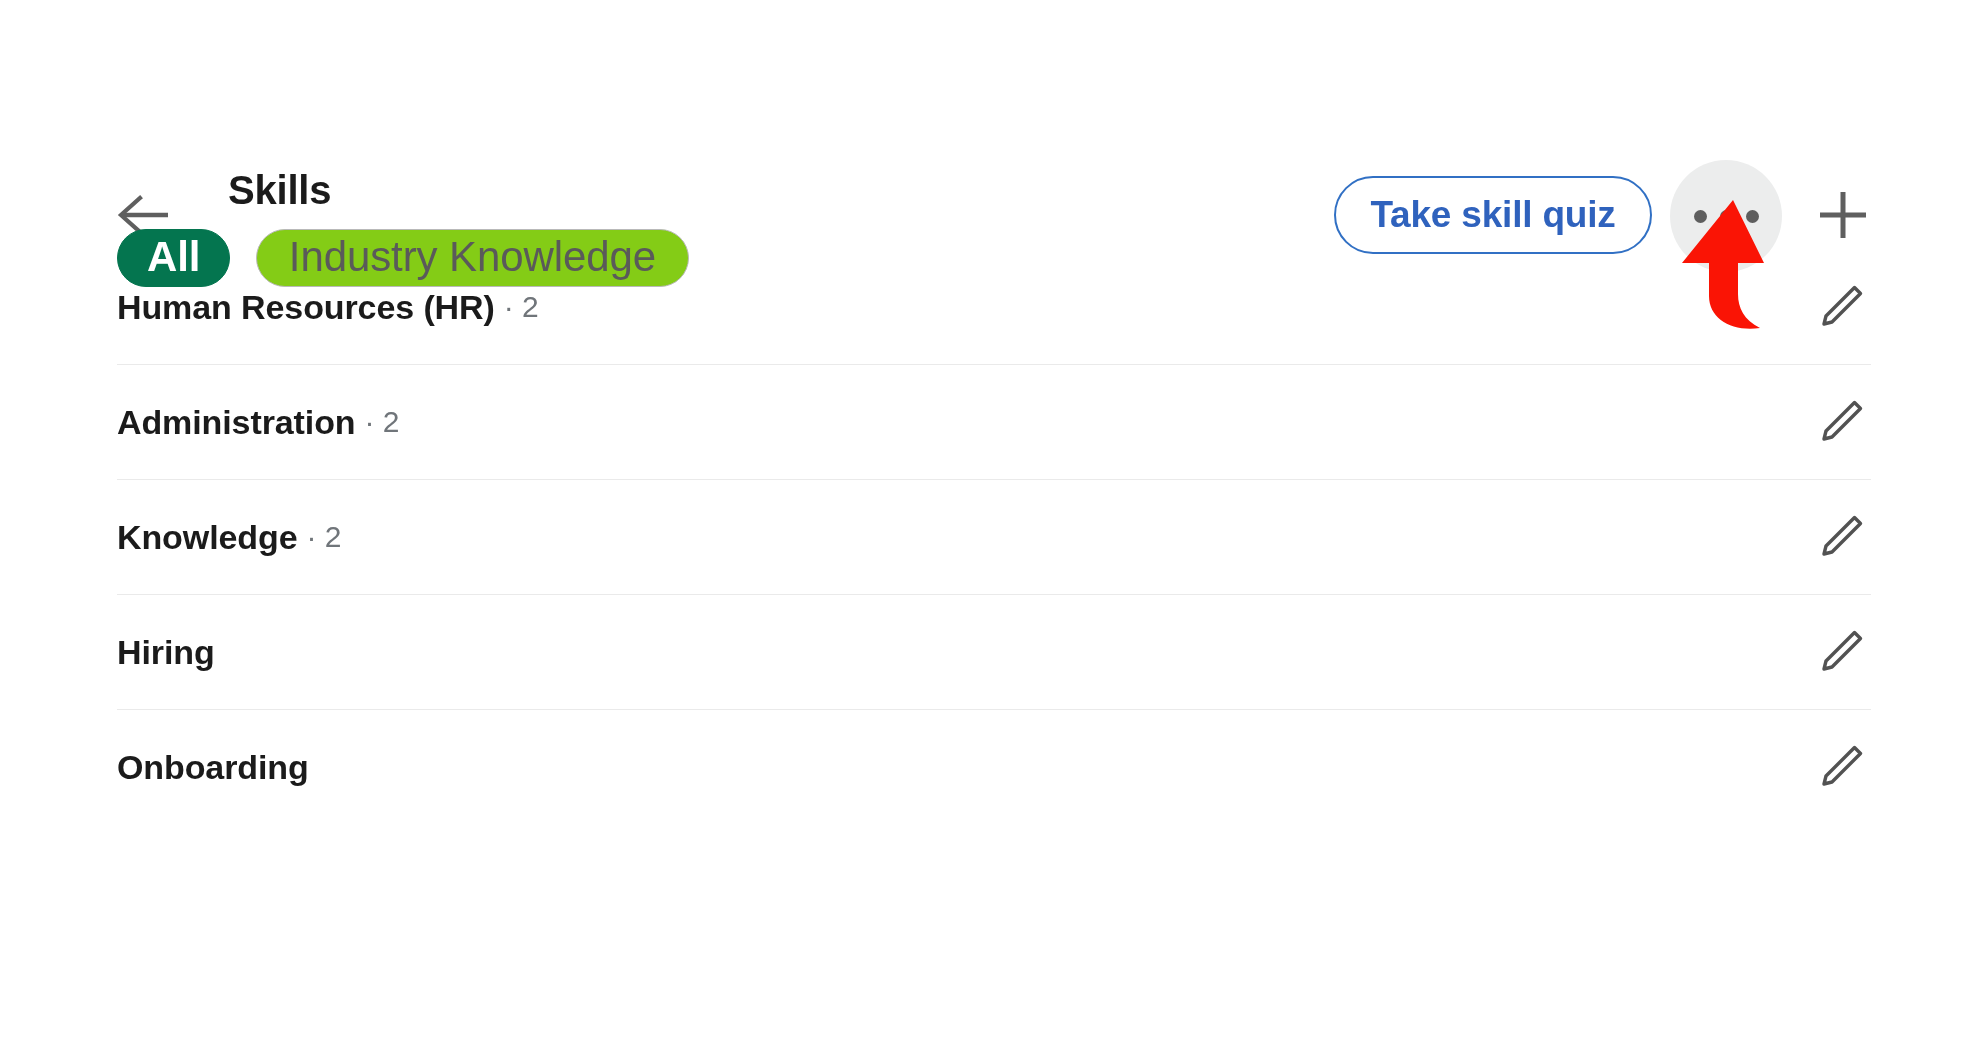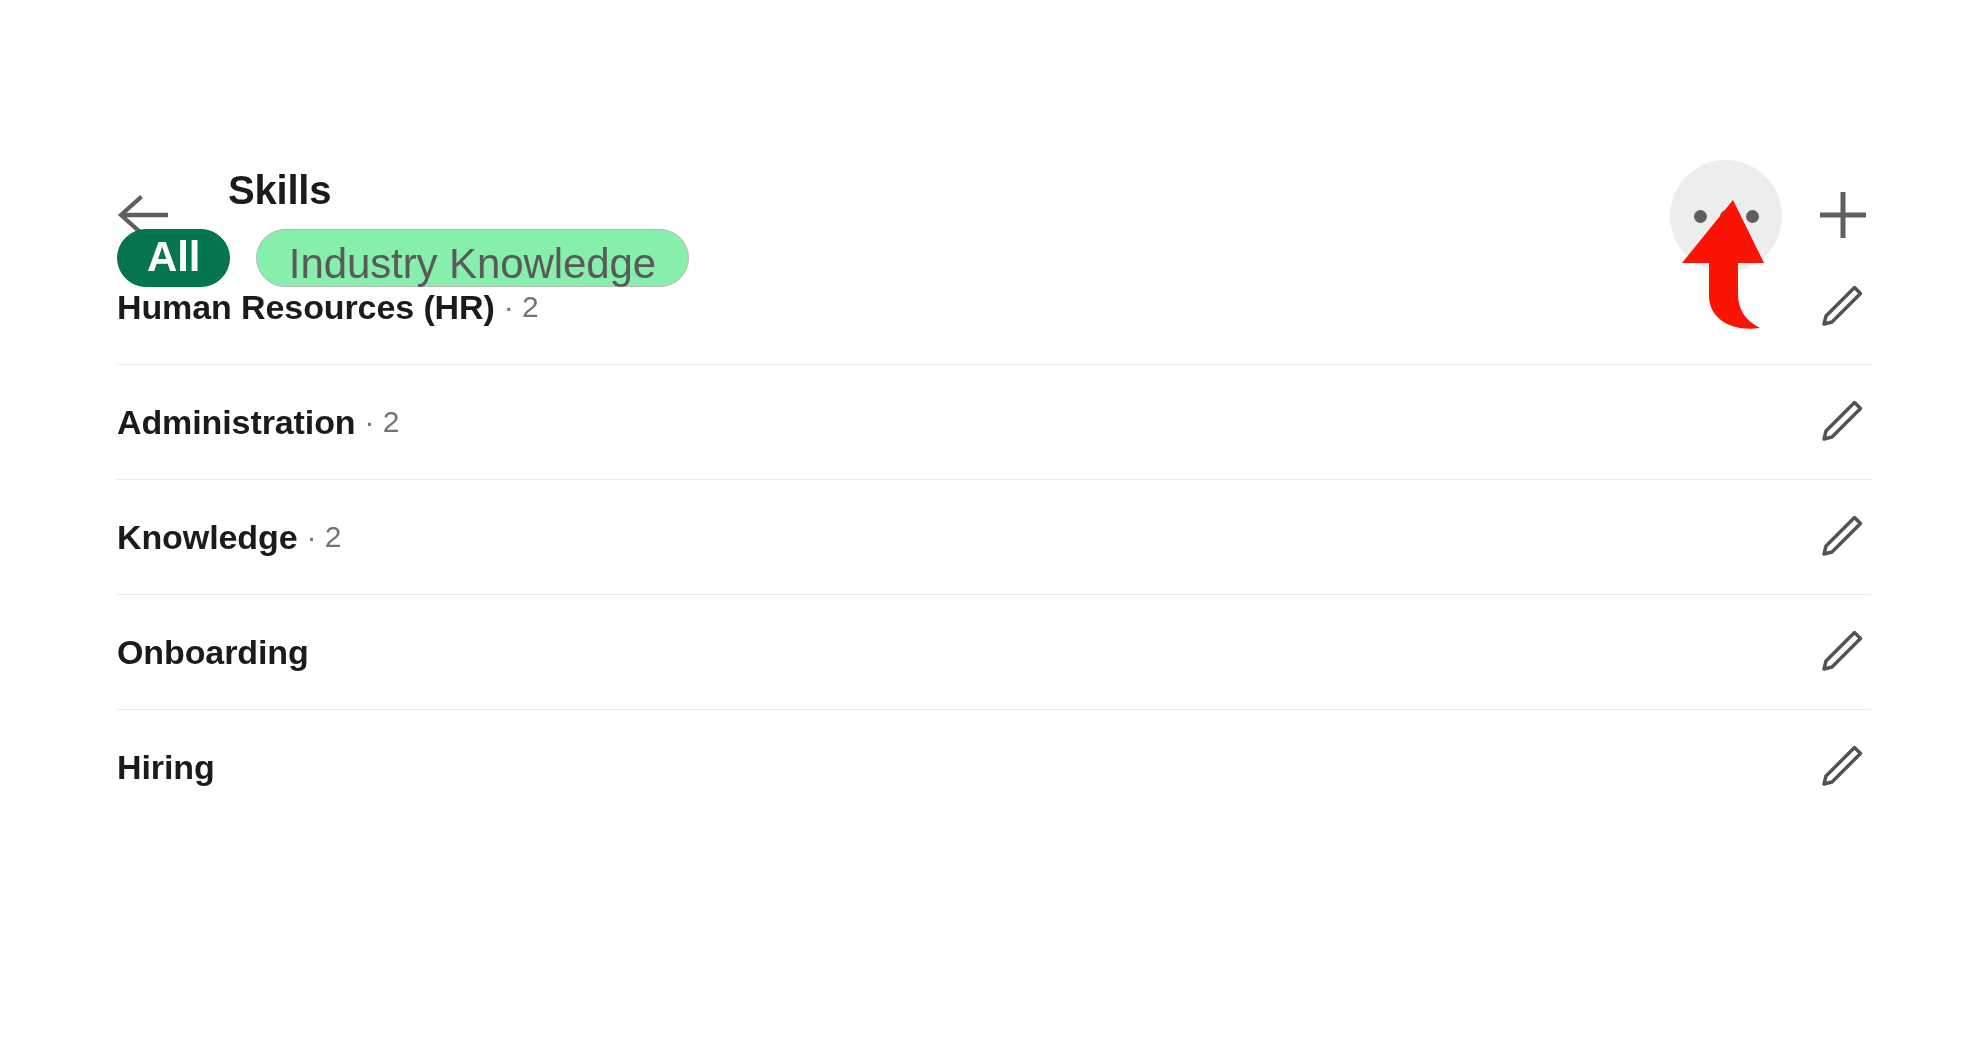--- a/index.html
+++ b/index.html
@@ -132,26 +132,26 @@
     cursor: pointer;
     white-space: nowrap;
     font-family: "Liberation Sans", sans-serif;
   }
   .chip-selected {
     background: #04754f;
     color: #ffffff;
     border: 1px solid #04754f;
   }
   .chip-default {
-    background: #86efac;
+    background: #84cc16;
     color: #5a5a5a;
     border: 1.6px solid #b9b9b9;
     font-weight: 400;
     margin-left: 21px;
-    padding: 7px 32px;
+    padding: 0 32px;
   }
 
   
   .skill-list {
     position: absolute;
     left: 0;
     top: 250px;
     width: 1983px;
   }
   .skill-row {
@@ -211,20 +211,21 @@
 
     <span class="back-arrow">
       <svg width="62" height="58" viewBox="0 0 62 58" fill="none" aria-hidden="true">
         <path d="M28 12 L9 29 L28 46" stroke="#5f5f5f" stroke-width="4.2" fill="none" stroke-linecap="square" stroke-linejoin="miter"></path>
         <path d="M9 29 L56 29" stroke="#5f5f5f" stroke-width="4.6" stroke-linecap="butt"></path>
       </svg>
     </span>
 
     <div class="page-title">Skills</div>
 
+    <button class="quiz-button">Take skill quiz</button>
 
     <button class="more-button">
       <span class="dot"></span>
       <span class="dot"></span>
       <span class="dot"></span>
     </button>
 
     <button class="add-button">
       <svg width="58" height="58" viewBox="0 0 58 58" fill="none" aria-hidden="true">
         <path d="M29 6 L29 52" stroke="#5f5f5f" stroke-width="5"></path>
@@ -264,31 +265,31 @@
       <span class="skill-label">Knowledge</span>
       <span class="skill-count">· 2</span>
       <button class="edit-button">
         <svg width="60" height="60" viewBox="0 0 60 60" fill="none" aria-hidden="true">
           <path d="M43.5 10.5 L49.5 16.5 L21 45 L13 47 L15 39 Z" stroke="#525252" stroke-width="3.4" fill="none" stroke-linejoin="round"></path>
         </svg>
       </button>
     </div>
 
     <div class="skill-row">
+      <span class="skill-label">Hiring</span>
+      <span class="skill-count"></span>
+      <button class="edit-button">
+        <svg width="60" height="60" viewBox="0 0 60 60" fill="none" aria-hidden="true">
+          <path d="M43.5 10.5 L49.5 16.5 L21 45 L13 47 L15 39 Z" stroke="#525252" stroke-width="3.4" fill="none" stroke-linejoin="round"></path>
+        </svg>
+      </button>
+    </div>
+
+    <div class="skill-row">
       <span class="skill-label">Onboarding</span>
-      <span class="skill-count"></span>
-      <button class="edit-button">
-        <svg width="60" height="60" viewBox="0 0 60 60" fill="none" aria-hidden="true">
-          <path d="M43.5 10.5 L49.5 16.5 L21 45 L13 47 L15 39 Z" stroke="#525252" stroke-width="3.4" fill="none" stroke-linejoin="round"></path>
-        </svg>
-      </button>
-    </div>
-
-    <div class="skill-row">
-      <span class="skill-label">Hiring</span>
       <span class="skill-count"></span>
       <button class="edit-button">
         <svg width="60" height="60" viewBox="0 0 60 60" fill="none" aria-hidden="true">
           <path d="M43.5 10.5 L49.5 16.5 L21 45 L13 47 L15 39 Z" stroke="#525252" stroke-width="3.4" fill="none" stroke-linejoin="round"></path>
         </svg>
       </button>
     </div>
 
   </div>
 

